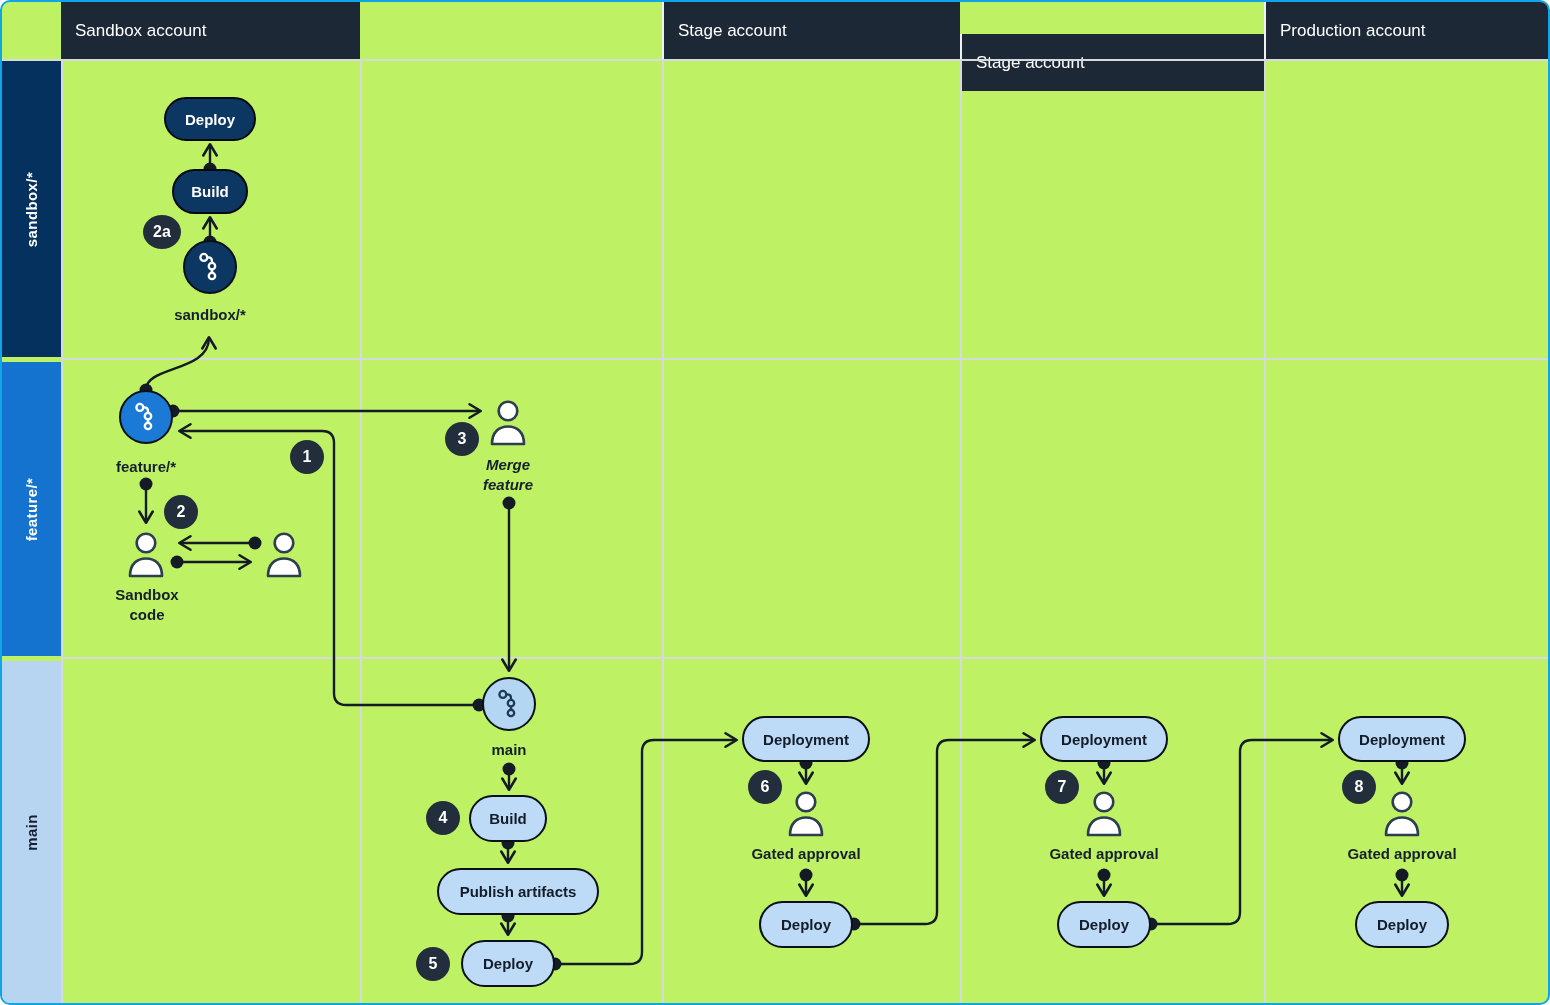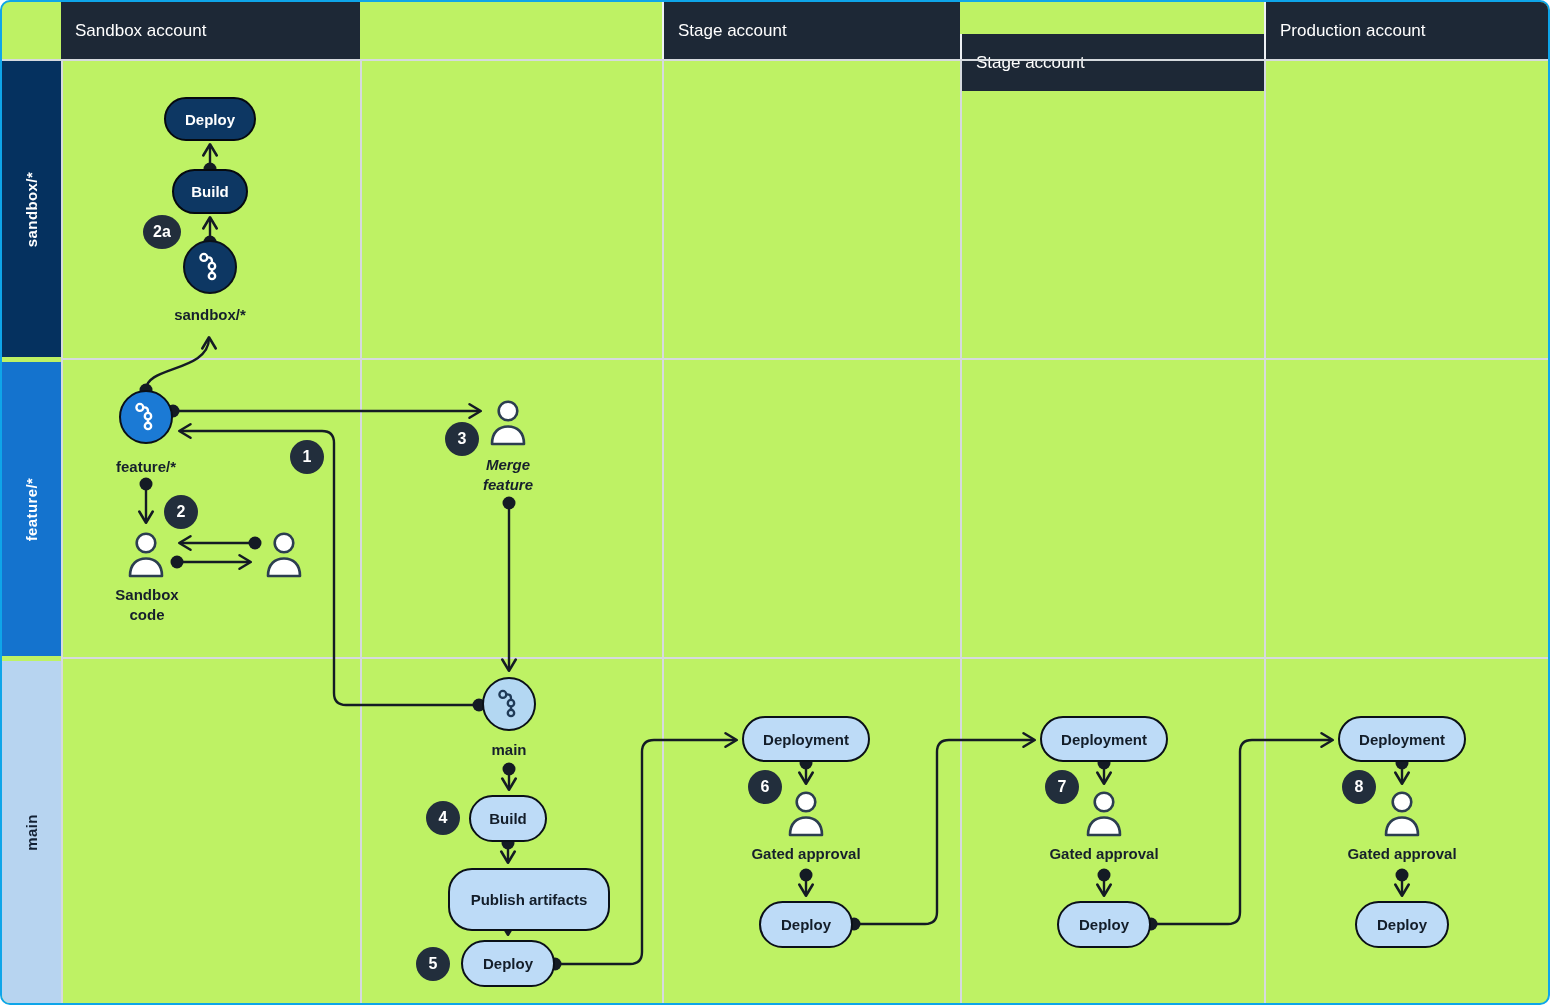--- a/index.html
+++ b/index.html
@@ -194,21 +194,21 @@
         <path d="M9.8,5.2 h0.9 q2.9,0 2.9,2.9 v1.4"></path>
         <circle cx="13.6" cy="12.3" r="2.6"></circle>
         <path d="M13.6,14.9 v2.6"></path>
         <circle cx="13.6" cy="20.3" r="2.6"></circle>
       </g>
     </svg>
   </div>
   <div class="nlabel" style="left:427px;top:738px;width:160px;">main</div>
   <div class="badge" style="left:424px;top:799px;width:34px;height:34px;">4</div>
   <div class="pill light" style="left:467px;top:793px;width:78px;height:47px;">Build</div>
-  <div class="pill light" style="left:446px;top:866px;width:162px;height:63px;">Publish artifacts</div>
+  <div class="pill light" style="left:435px;top:866px;width:162px;height:47px;">Publish artifacts</div>
   <div class="badge" style="left:414px;top:945px;width:34px;height:34px;">5</div>
   <div class="pill light" style="left:459px;top:938px;width:94px;height:47px;">Deploy</div>
 
   <div class="pill light" style="left:740px;top:714px;width:128px;height:46px;">Deployment</div>
   <div class="badge" style="left:746px;top:768px;width:34px;height:34px;">6</div>
   <div class="person" style="left:780px;top:787px;">
     <svg width="48" height="50" viewBox="0 0 48 50">
       <g fill="#ffffff" stroke="#2c3e50" stroke-width="2.6">
         <circle cx="24" cy="13" r="9.3"></circle>
         <path d="M8,46 C8,34 15,28.5 24,28.5 C33,28.5 40,34 40,46 Z" stroke-linejoin="round"></path>

